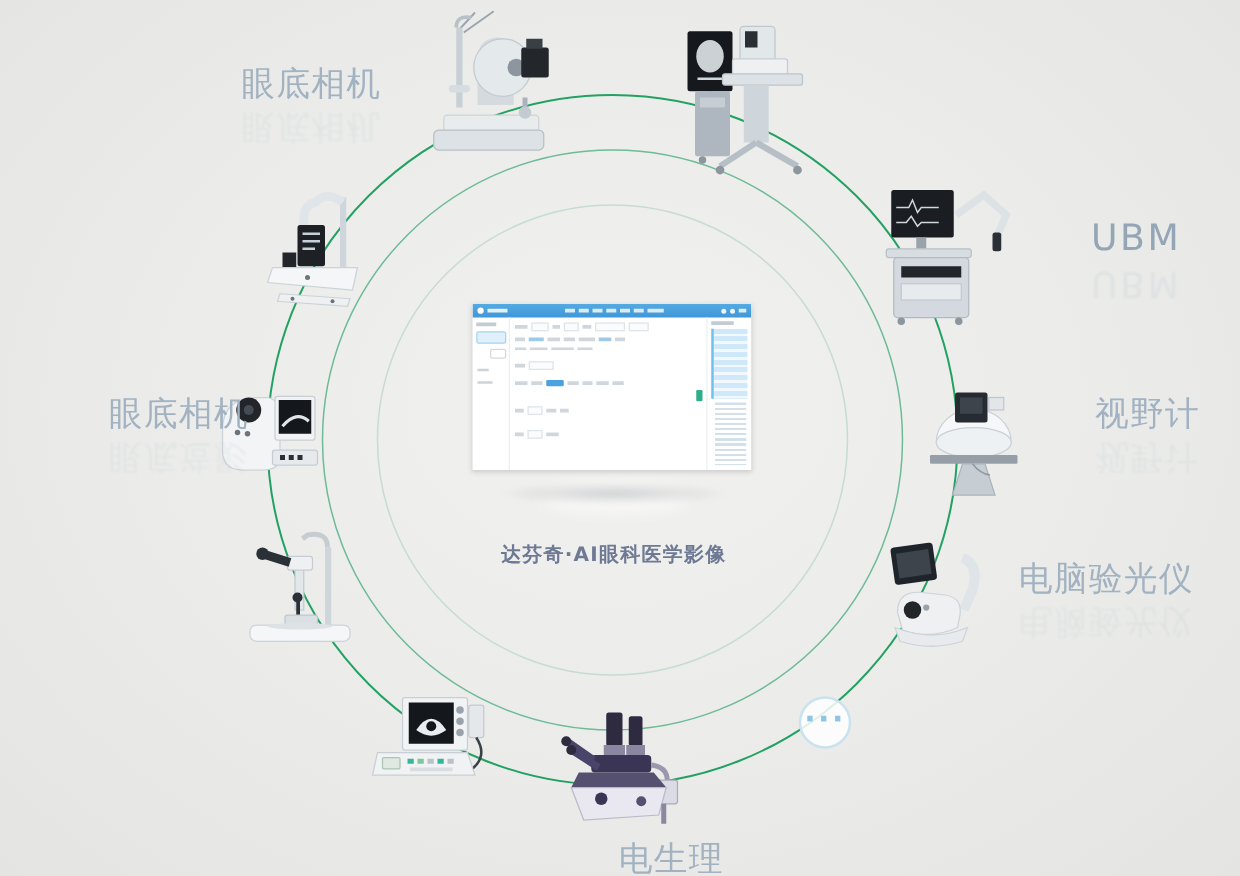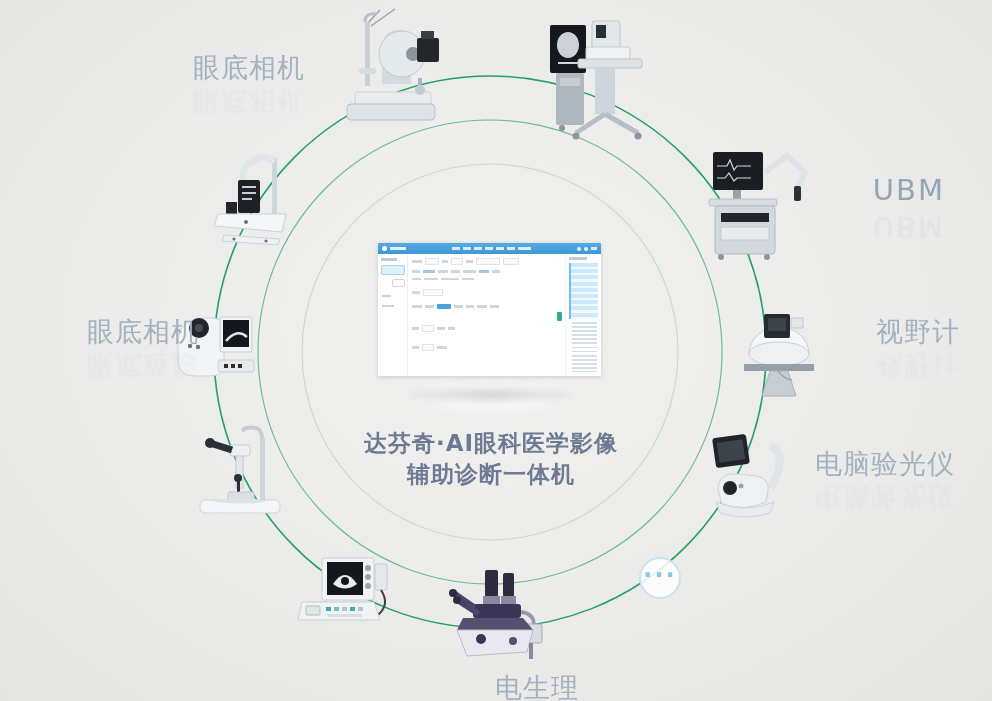--- a/index.html
+++ b/index.html
@@ -21,21 +21,21 @@
   .device{position:absolute;z-index:3}
 
   
   .others-circle{position:absolute;left:639px;top:557px;width:42px;height:42px;border-radius:50%;
     background:rgba(255,255,255,.85);border:2px solid #c9e2ef;color:#8ec5e7;z-index:4;
     display:flex;align-items:center;justify-content:center;font-size:24px;font-weight:bold;
     letter-spacing:2px;line-height:1;padding-bottom:6px;box-sizing:border-box;}
 
   
   .center-title{position:absolute;left:341px;top:428px;width:300px;text-align:center;z-index:4;
-    font-size:23px;font-weight:bold;color:#6e7a94;line-height:31px;letter-spacing:1px;}
+    font-size:16px;font-weight:bold;color:#6e7a94;line-height:31px;letter-spacing:1px;}
 
   
   .screen{position:absolute;left:378px;top:243px;width:223px;height:133px;background:#ffffff;
     z-index:5;box-shadow:0 1px 4px rgba(90,95,100,.25);border-radius:1px;overflow:hidden;}
   .scr-header{height:11px;background:linear-gradient(#55aae3,#3f97d6);display:flex;align-items:center;
     padding:0 4px;gap:3px;}
   .logo-dot{width:5px;height:5px;border-radius:50%;background:#fff;flex:none}
   .brand-bar{width:16px;height:3px;background:rgba(255,255,255,.85);flex:none}
   .nav-dash{width:8px;height:2.5px;background:rgba(255,255,255,.8);flex:none}
   .hdr-space{flex:1}
@@ -307,21 +307,20 @@
       <div class="scr-right">
         <div class="sb-title"></div>
         <div class="sb-sel"></div>
         <div class="sb-plain"></div>
       </div>
     </div>
   </div>
 
   <div class="center-title">
     <div>达芬奇·AI眼科医学影像</div>
-    <div>辅助诊断一体机</div>
   </div>
 
   <div class="others-circle">···</div>
 
   <div class="node-label" style="left:140px;top:52px">
     <span>眼底相机</span>
     <span class="refl">眼底相机</span>
   </div>
   <div class="node-label latin" style="left:780px;top:174px">
     <span>UBM</span>

